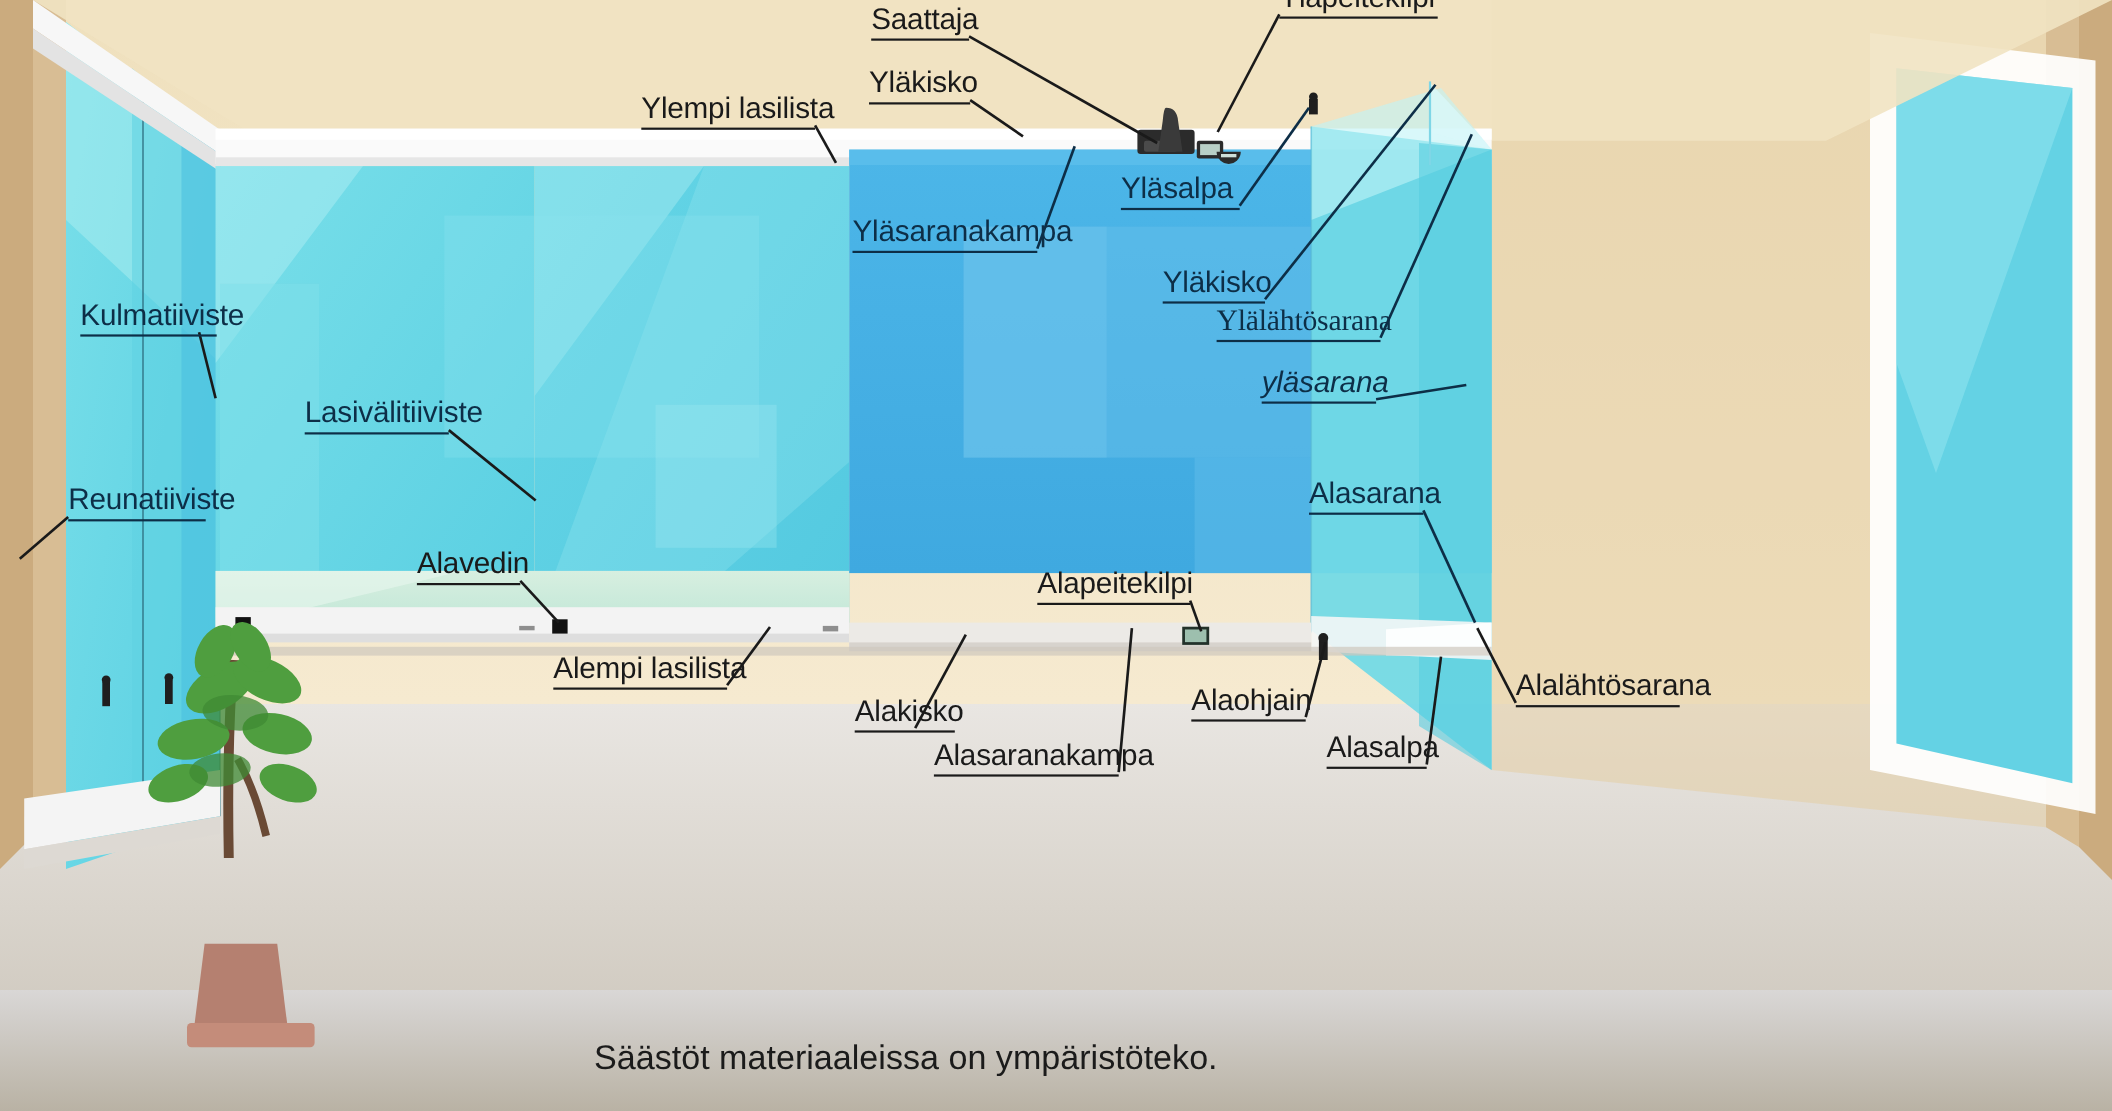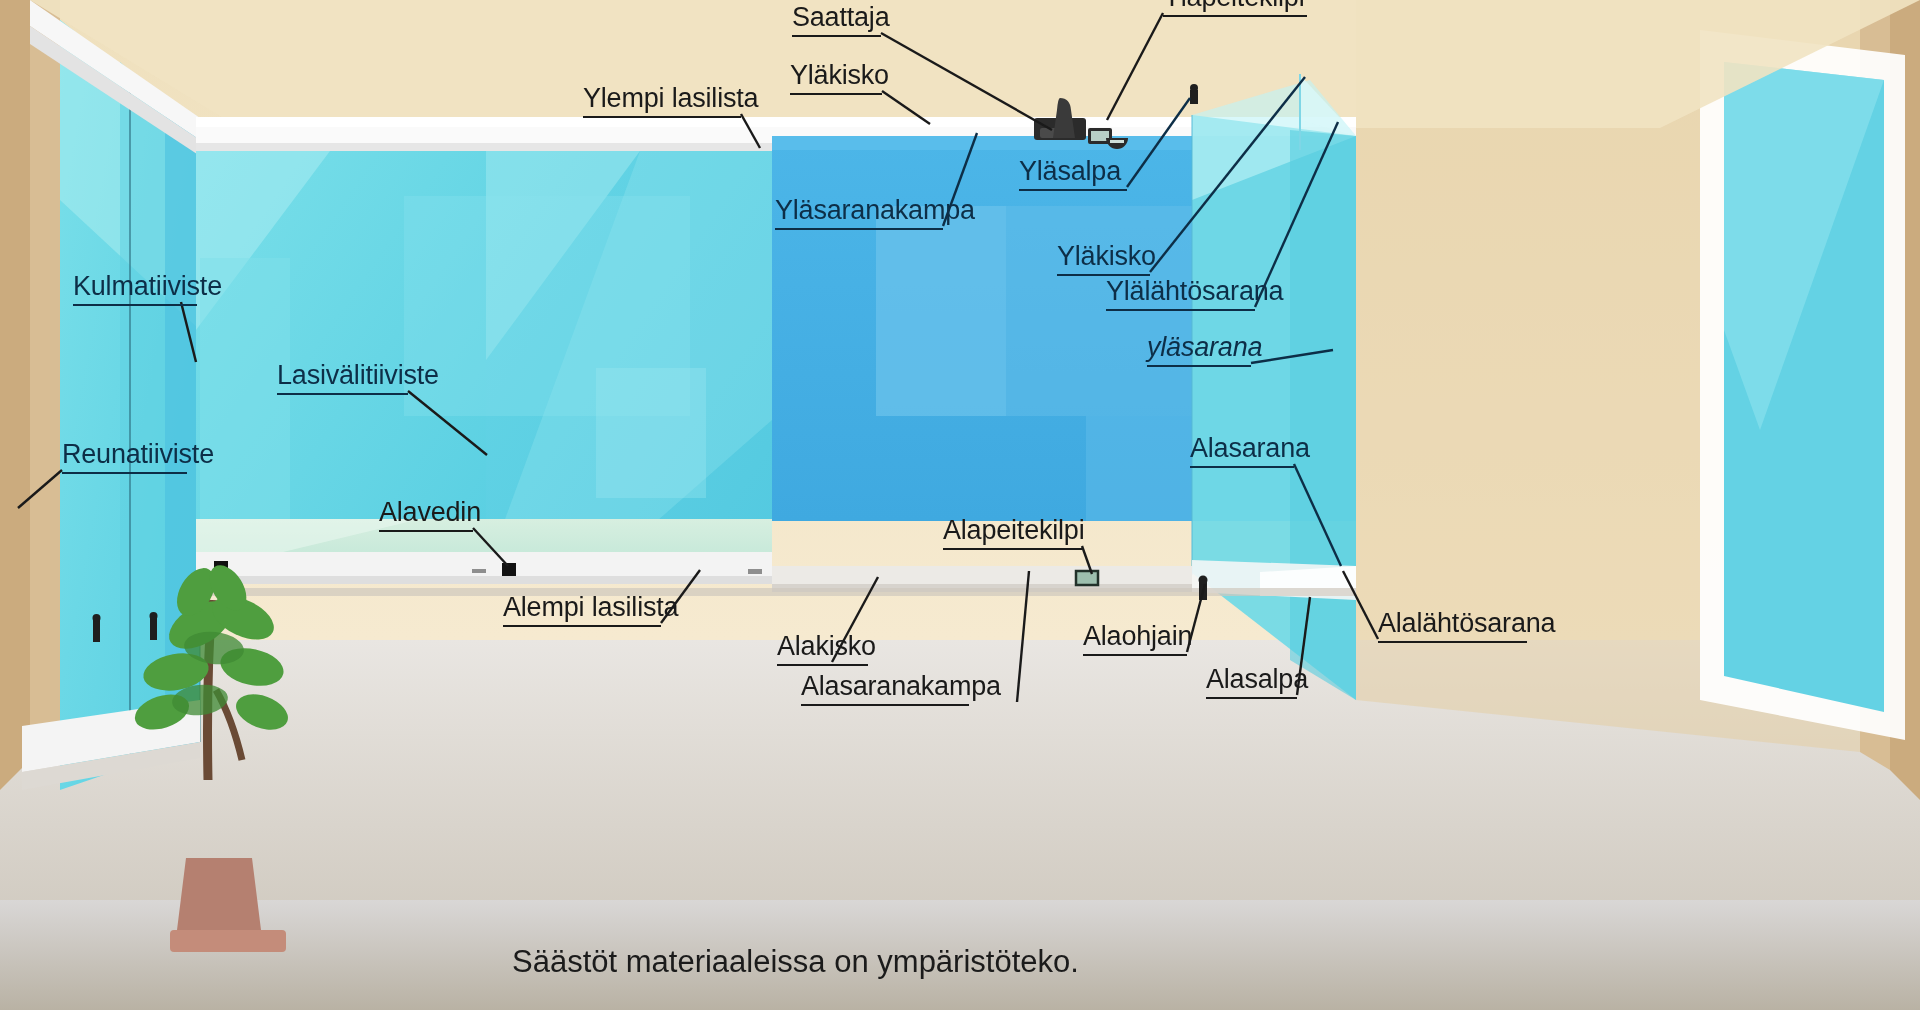--- a/index.html
+++ b/index.html
@@ -5,21 +5,21 @@
   html,body{margin:0;padding:0;background:#000;}
   body{font-family:"Liberation Sans",sans-serif;}
   #stage{position:relative;width:1920px;height:1010px;overflow:hidden;background:#cfc7bb;}
   #scene{position:absolute;inset:0;}
   svg.layer{position:absolute;left:0;top:0;width:1920px;height:1010px;overflow:visible;}
   .lbl{position:absolute;white-space:nowrap;font-family:"Liberation Sans",sans-serif;
        font-size:27px;line-height:1;color:#1a1a1a;letter-spacing:-0.2px;}
   .lbl.dark{color:#0d2e47;}
   .lbl .u{display:block;height:2px;background:currentColor;margin-top:4px;}
   .cap{position:absolute;white-space:nowrap;font-size:31px;color:#1b1b1b;
-       font-family:"Liberation Sans",sans-serif;}
+       font-family:"Liberation Sans",sans-serif;margin-left:28px;}
 </style>
 </head>
 <body>
 
 <div id="stage">
 
   <svg class="layer" id="scene" viewBox="0 0 1920 1010">
     <defs>
       <linearGradient id="wallG" x1="0" y1="0" x2="0" y2="1">
         <stop offset="0" stop-color="#efe0bd"></stop>
@@ -210,35 +210,35 @@
   <div class="lbl" style="left:792px;top:4px;"><span>Saattaja</span><i class="u" style="width:89px;display:block;font-style:normal;"></i></div>
 
   <div class="lbl" style="left:1163px;top:-16px;"><span>Yläpeitekilpi</span><i class="u" style="width:144px;display:block;font-style:normal;"></i></div>
 
   <div class="lbl dark" style="left:1019px;top:158px;"><span>Yläsalpa</span><i class="u" style="width:108px;display:block;font-style:normal;"></i></div>
 
   <div class="lbl dark" style="left:775px;top:197px;"><span>Yläsaranakampa</span><i class="u" style="width:168px;display:block;font-style:normal;"></i></div>
 
   <div class="lbl dark" style="left:1057px;top:243px;"><span>Yläkisko</span><i class="u" style="width:93px;display:block;font-style:normal;"></i></div>
 
-  <div class="lbl dark" style="left:1106px;top:278px;"><span>Ylälähtösarana</span><i class="u" style="width:149px;display:block;font-style:normal;"></i></div>
+  <div class="lbl dark" style="left:1106px;top:278px;font-family:Liberation Serif, serif;"><span>Ylälähtösarana</span><i class="u" style="width:149px;display:block;font-style:normal;"></i></div>
 
   <div class="lbl dark" style="left:1147px;top:334px;font-style:italic;"><span>yläsarana</span><i class="u" style="width:104px;display:block;font-style:normal;"></i></div>
 
   <div class="lbl dark" style="left:1190px;top:435px;"><span>Alasarana</span><i class="u" style="width:104px;display:block;font-style:normal;"></i></div>
 
   <div class="lbl" style="left:379px;top:499px;"><span>Alavedin</span><i class="u" style="width:94px;display:block;font-style:normal;"></i></div>
 
   <div class="lbl" style="left:943px;top:517px;"><span>Alapeitekilpi</span><i class="u" style="width:139px;display:block;font-style:normal;"></i></div>
 
   <div class="lbl" style="left:503px;top:594px;"><span>Alempi lasilista</span><i class="u" style="width:158px;display:block;font-style:normal;"></i></div>
 
   <div class="lbl" style="left:741px;top:633px;margin-left:36px;"><span>Alakisko</span><i class="u" style="width:91px;display:block;font-style:normal;"></i></div>
 
-  <div class="lbl" style="left:801px;top:673px;"><span>Alasaranakampa</span><i class="u" style="width:168px;display:block;font-style:normal;"></i></div>
+  <div class="lbl" style="left:849px;top:673px;"><span>Alasaranakampa</span><i class="u" style="width:168px;display:block;font-style:normal;"></i></div>
 
   <div class="lbl" style="left:1083px;top:623px;"><span>Alaohjain</span><i class="u" style="width:104px;display:block;font-style:normal;"></i></div>
 
   <div class="lbl" style="left:1206px;top:666px;"><span>Alasalpa</span><i class="u" style="width:91px;display:block;font-style:normal;"></i></div>
 
   <div class="lbl" style="left:1378px;top:610px;"><span>Alalähtösarana</span><i class="u" style="width:149px;display:block;font-style:normal;"></i></div>
 
   <div class="cap" style="left:512px;top:944px;">Säästöt materiaaleissa on ympäristöteko.</div>
 
 </div>

